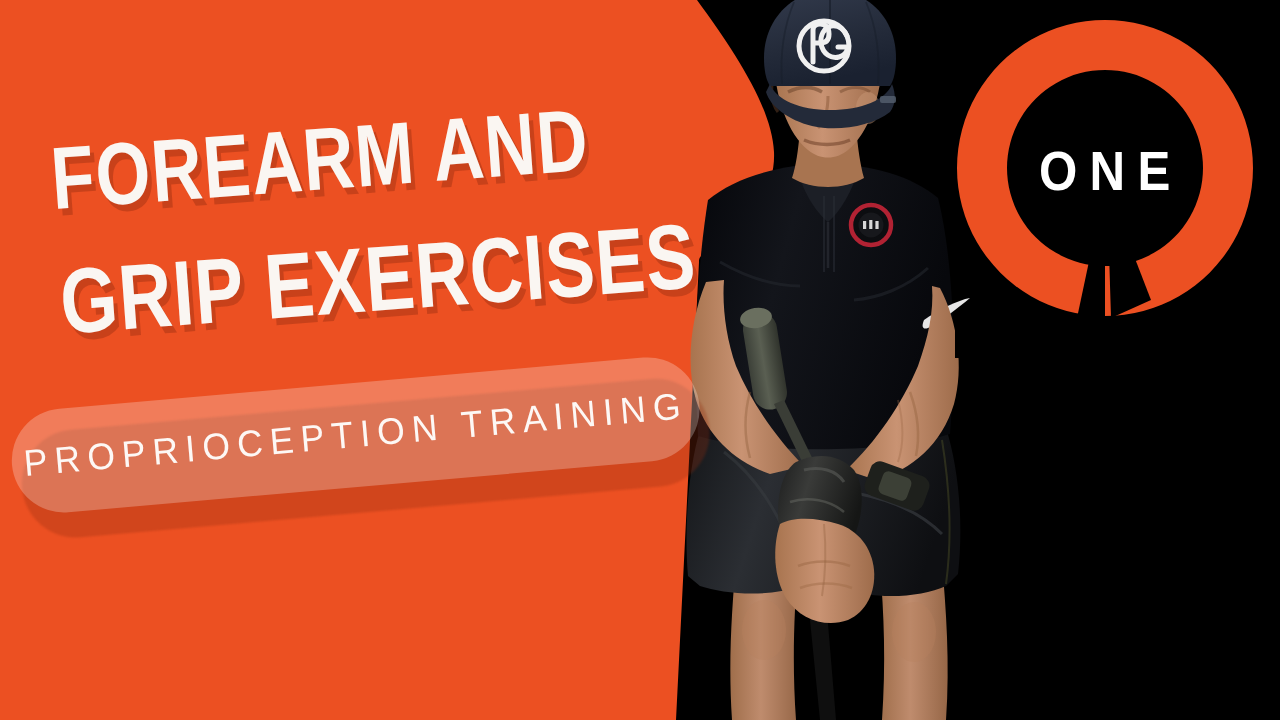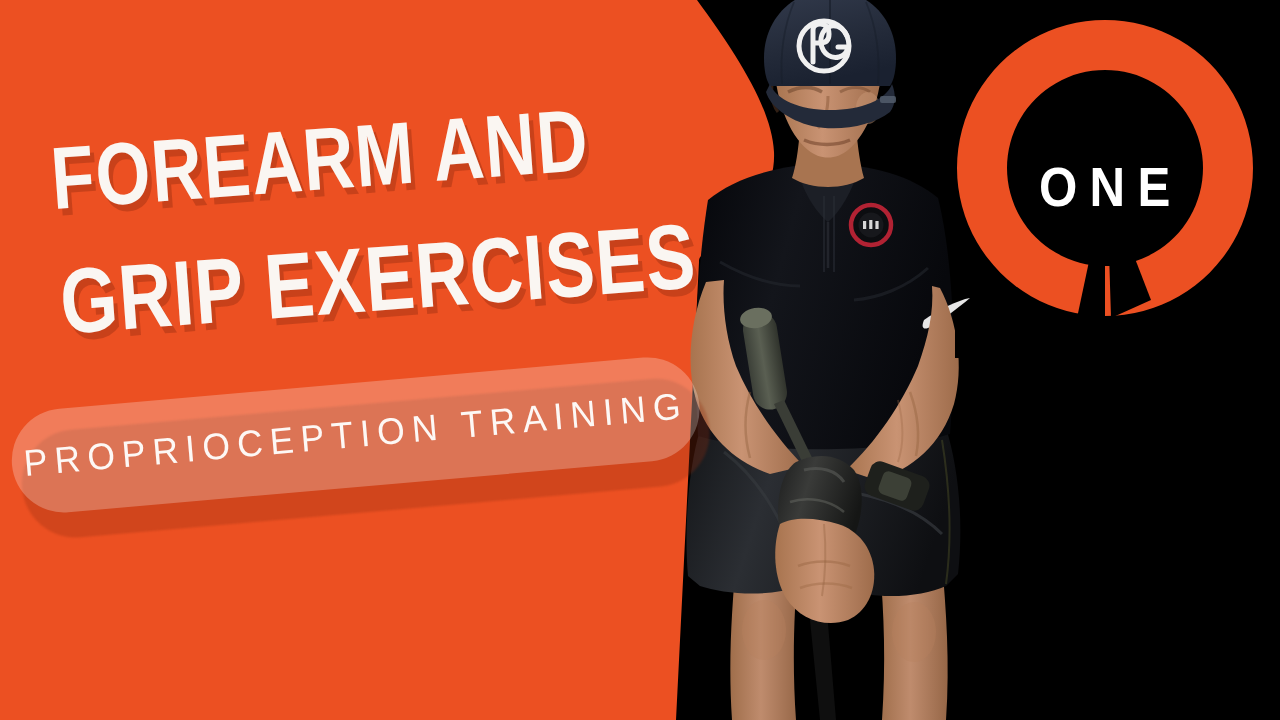--- a/index.html
+++ b/index.html
@@ -103,21 +103,21 @@
     left: 955px;
     top: 18px;
     width: 300px;
     height: 340px;
     z-index: 6;
   }
   .badge svg { display: block; width: 100%; height: 100%; overflow: visible; }
   .badge-label {
     position: absolute;
     left: 0;
-    top: 16px;
+    top: 0;
     width: 300px;
     height: 300px;
     display: flex;
     align-items: center;
     justify-content: center;
     pointer-events: none;
   }
   .badge-label span {
     color: #FFFFFF;
     font-family: "Liberation Sans Narrow", "Liberation Sans", sans-serif;

